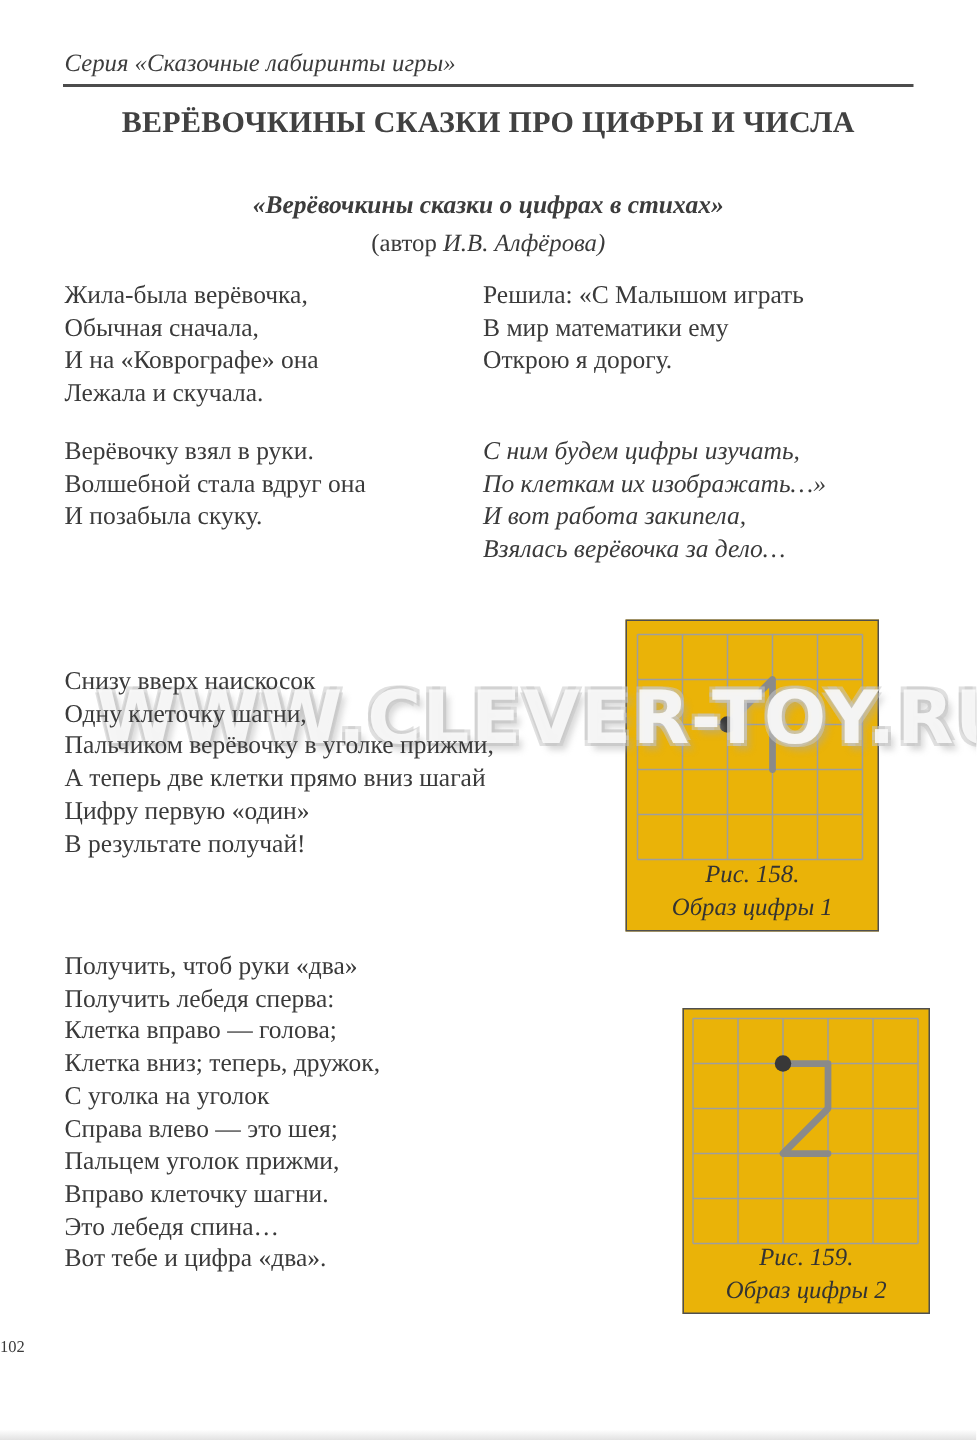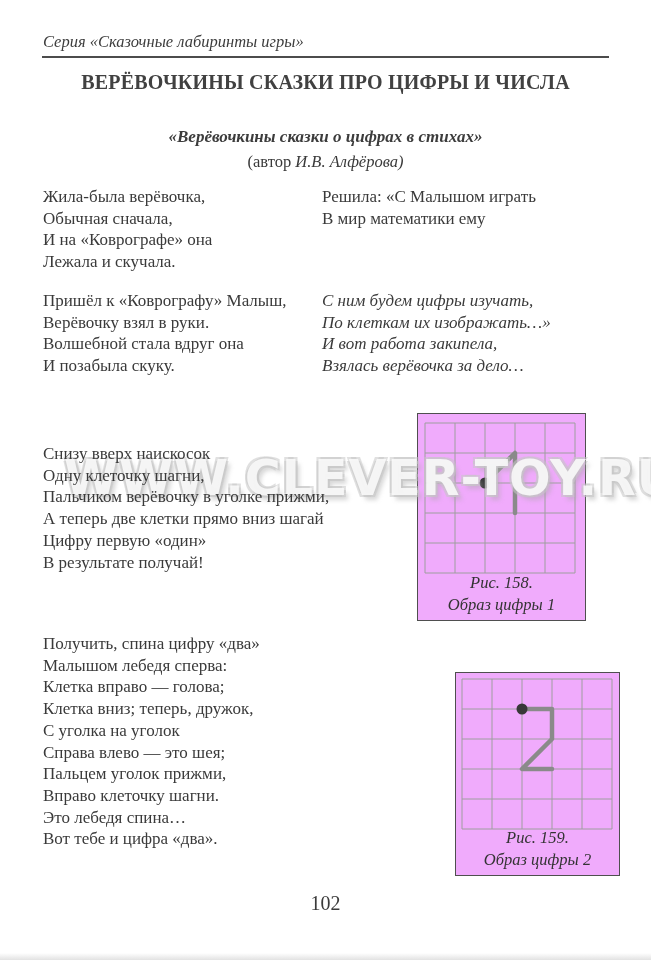--- a/index.html
+++ b/index.html
@@ -15,36 +15,36 @@
   .subtitle-quote{position:absolute;left:0;top:127px;width:100%;text-align:center;
                   font-weight:bold;font-style:italic;font-size:17px;color:#3c3c3c;z-index:3;}
   .author-line{position:absolute;left:0;top:152px;width:100%;text-align:center;font-size:16.5px;z-index:3;}
   .author-line .name{font-style:italic;}
 
   .poem{position:absolute;font-size:17px;line-height:21.7px;z-index:3;white-space:nowrap;}
   #p1l{left:43px;top:186px;} #p1r{left:322px;top:186px;}
   #p2l{left:43px;top:290px;} #p2r{left:322px;top:290px;font-style:italic;}
   #pd1{left:43px;top:443px;} #pd2{left:43px;top:633px;}
 
-  .figure{position:absolute;border:1.5px solid #4f4f4f;background:#f0abfc;z-index:1;}
+  .figure{position:absolute;border:1.5px solid #4f4f4f;background:#eab308;z-index:1;}
   #fig1{left:417px;top:413px;width:167px;height:206px;}
   #fig2{left:417px;top:672px;width:163px;height:202px;margin-left:38px;}
   #fig1 svg{position:absolute;left:6px;top:8px;}
   #fig2 svg{position:absolute;left:5px;top:5px;}
   .fig-caption{position:absolute;left:0;bottom:5px;width:100%;text-align:center;
                font-style:italic;font-size:16.5px;line-height:21.5px;color:#333;}
 
   .watermark{position:absolute;left:64px;top:450px;z-index:2;white-space:nowrap;
              font-family:"DejaVu Sans",sans-serif;font-weight:bold;font-size:49px;letter-spacing:1px;
              color:rgba(250,250,250,.88);
              text-shadow:-2px -2px 0 rgba(198,198,198,.55), 2px -2px 0 rgba(198,198,198,.55),
                          -2px 2px 0 rgba(198,198,198,.55), 2px 2px 0 rgba(198,198,198,.55),
                           4px 5px 4px rgba(168,168,168,.45);}
 
-  .page-number{position:absolute;left:0;top:892px;width:100%;text-align:center;font-size:20px;z-index:3;}
+  .page-number{position:absolute;left:0;top:892px;width:100%;font-size:11px;z-index:3;}
   .scan-edge{position:absolute;left:0;right:0;bottom:0;height:7px;
              background:linear-gradient(#ffffff,#e2e2e2);z-index:0;}
 </style>
 </head>
 <body>
 
 <div class="page">
 
   <div class="series-header">Серия «Сказочные лабиринты игры»</div>
   <div class="header-rule"></div>
@@ -56,45 +56,45 @@
 
   <div class="poem" id="p1l">
       <div>Жила-была верёвочка,</div>
       <div>Обычная сначала,</div>
       <div>И на «Коврографе» она</div>
       <div>Лежала и скучала.</div>
     </div>
   <div class="poem" id="p1r">
       <div>Решила: «С Малышом играть</div>
       <div>В мир математики ему</div>
+      <div>Открою я дорогу.</div>
     </div>
   <div class="poem" id="p2l">
-      <div>Пришёл к «Коврографу» Малыш,</div>
       <div>Верёвочку взял в руки.</div>
       <div>Волшебной стала вдруг она</div>
       <div>И позабыла скуку.</div>
     </div>
   <div class="poem" id="p2r">
       <div>С ним будем цифры изучать,</div>
       <div>По клеткам их изображать…»</div>
       <div>И вот работа закипела,</div>
       <div>Взялась верёвочка за дело…</div>
     </div>
 
   <div class="poem" id="pd1">
       <div>Снизу вверх наискосок</div>
       <div>Одну клеточку шагни,</div>
       <div>Пальчиком верёвочку в уголке прижми,</div>
       <div>А теперь две клетки прямо вниз шагай</div>
       <div>Цифру первую «один»</div>
       <div>В результате получай!</div>
     </div>
   <div class="poem" id="pd2">
-      <div>Получить, спина цифру «два»</div>
-      <div>Малышом лебедя сперва:</div>
+      <div>Получить, чтоб руки «два»</div>
+      <div>Получить лебедя сперва:</div>
       <div>Клетка вправо — голова;</div>
       <div>Клетка вниз; теперь, дружок,</div>
       <div>С уголка на уголок</div>
       <div>Справа влево — это шея;</div>
       <div>Пальцем уголок прижми,</div>
       <div>Вправо клеточку шагни.</div>
       <div>Это лебедя спина…</div>
       <div>Вот тебе и цифра «два».</div>
     </div>
 

